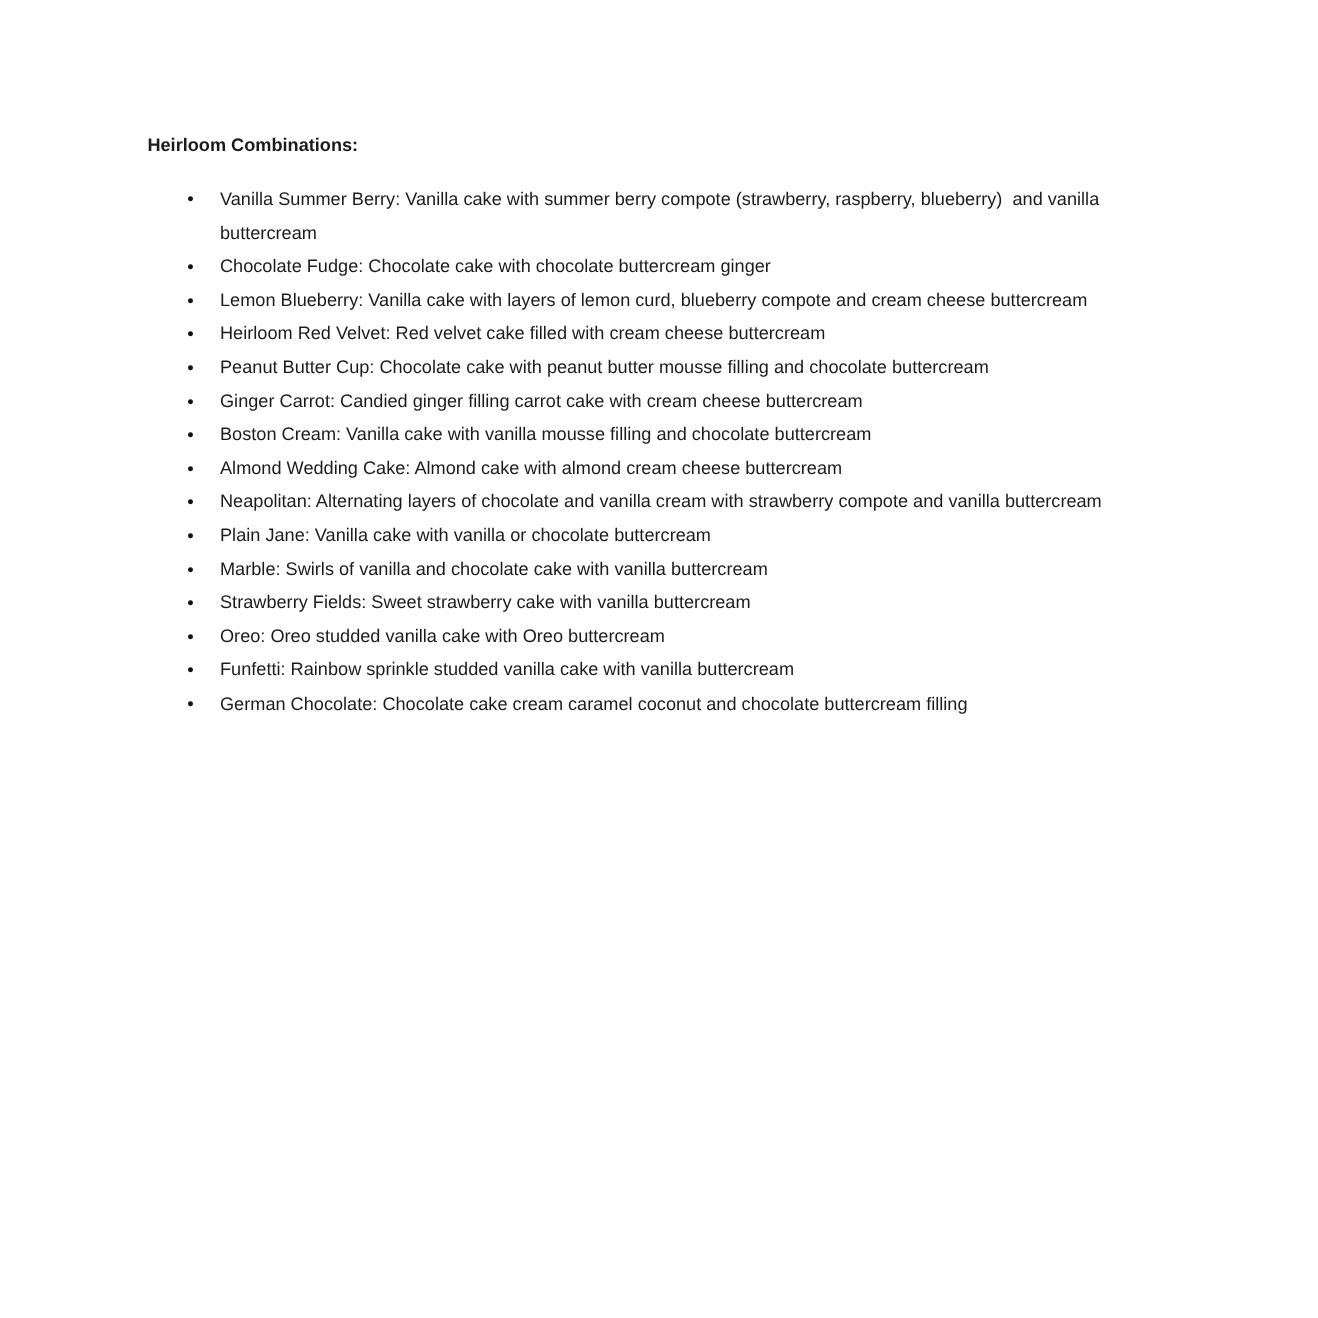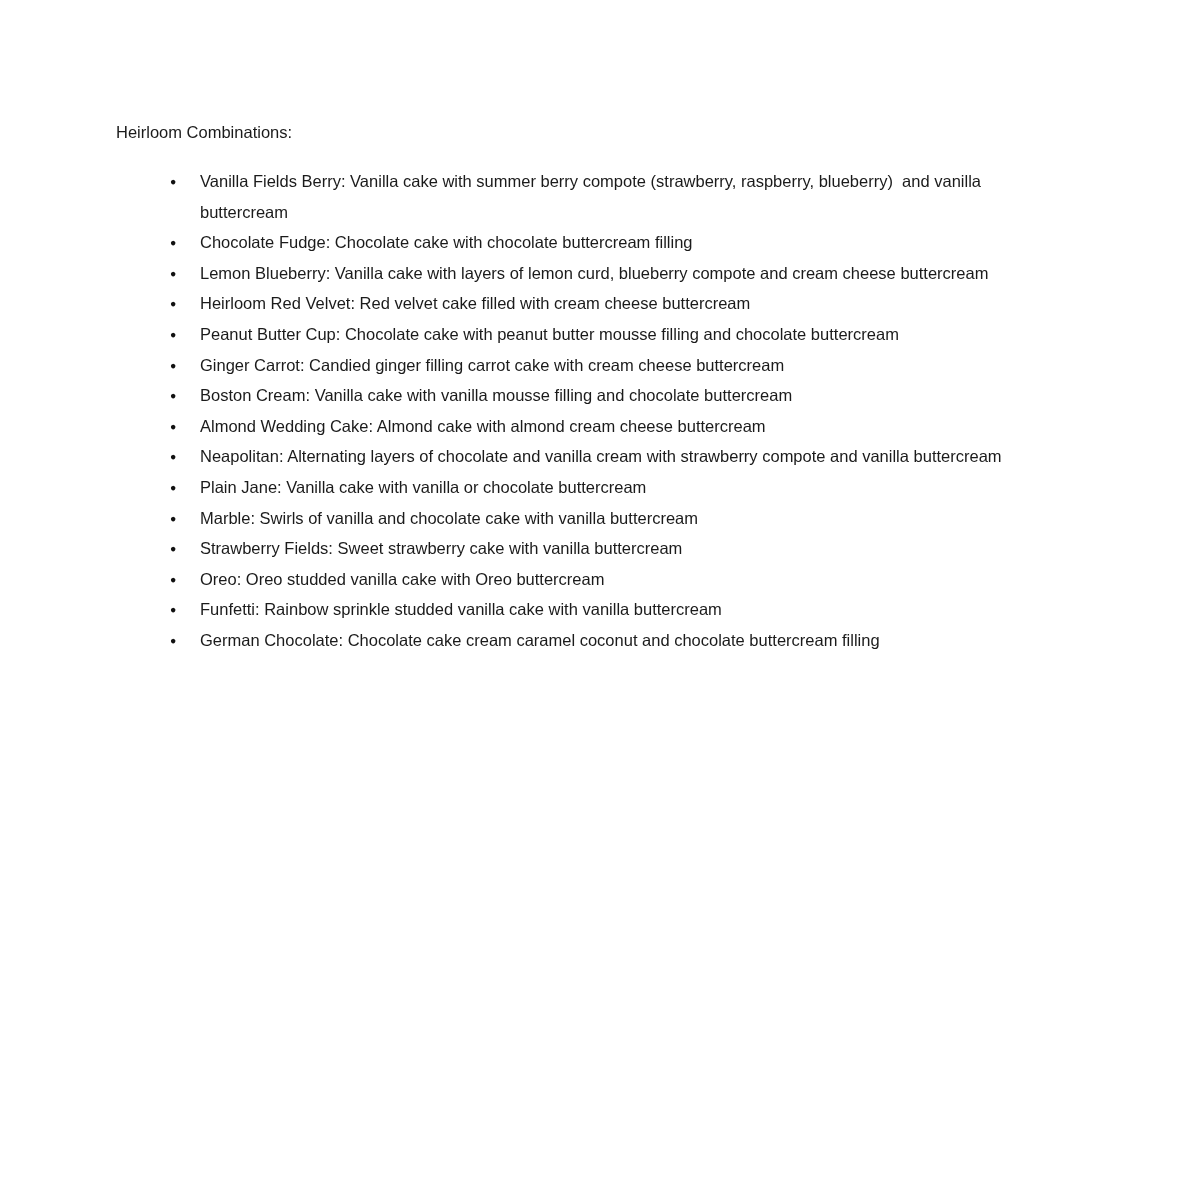--- a/index.html
+++ b/index.html
@@ -11,24 +11,24 @@
   }
   .page {
     position: relative;
     width: 1198px;
     height: 1198px;
     background: #ffffff;
     overflow: hidden;
   }
   .doc-title {
     position: absolute;
-    left: 116px;
+    left: 134px;
     top: 121px;
     font-size: 16.5px;
-    font-weight: 400;
+    font-weight: 700;
     line-height: 22px;
     color: #1b1b1b;
     white-space: pre;
   }
   .combo-list {
     position: absolute;
     left: 170px;
     top: 166px;
     width: 902px;
     list-style: none;
@@ -56,26 +56,26 @@
 <body>
 
 <div class="page">
 
   <div class="doc-title">Heirloom Combinations:</div>
 
   <ul class="combo-list">
 
       <li class="combo-item">
         <span class="bullet">●</span>
-        <span class="item-text">Vanilla Fields Berry: Vanilla cake with summer berry compote (strawberry, raspberry, blueberry)  and vanilla buttercream</span>
+        <span class="item-text">Vanilla Summer Berry: Vanilla cake with summer berry compote (strawberry, raspberry, blueberry)  and vanilla buttercream</span>
       </li>
 
       <li class="combo-item">
         <span class="bullet">●</span>
-        <span class="item-text">Chocolate Fudge: Chocolate cake with chocolate buttercream filling</span>
+        <span class="item-text">Chocolate Fudge: Chocolate cake with chocolate buttercream ginger</span>
       </li>
 
       <li class="combo-item">
         <span class="bullet">●</span>
         <span class="item-text">Lemon Blueberry: Vanilla cake with layers of lemon curd, blueberry compote and cream cheese buttercream</span>
       </li>
 
       <li class="combo-item">
         <span class="bullet">●</span>
         <span class="item-text">Heirloom Red Velvet: Red velvet cake filled with cream cheese buttercream</span>

